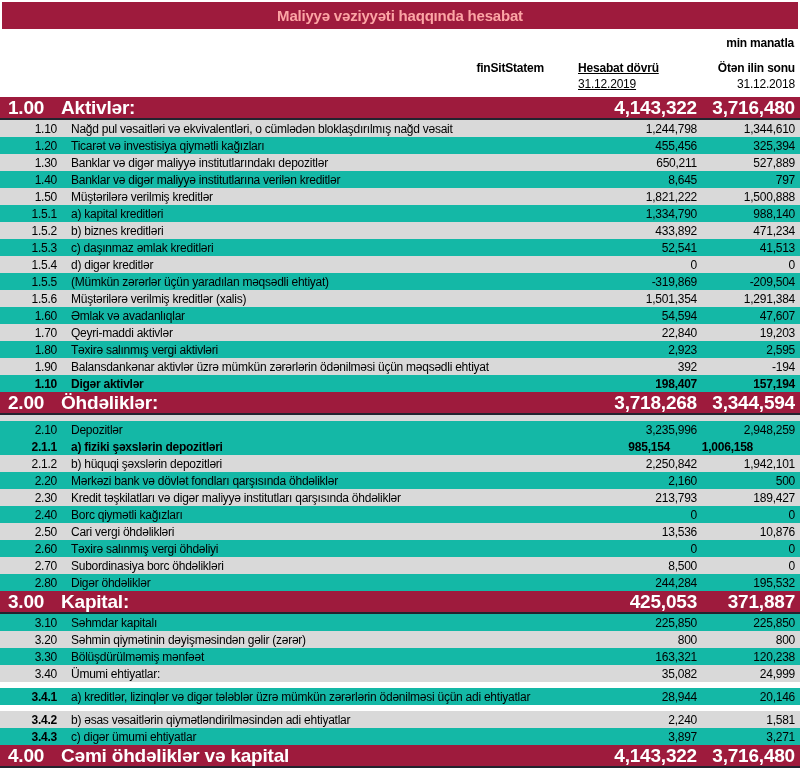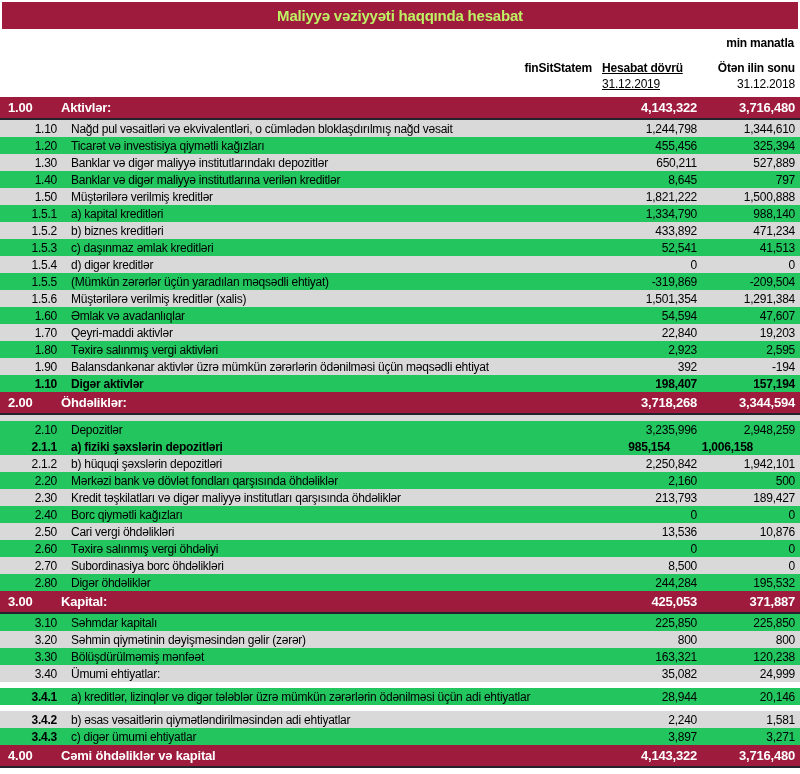--- a/index.html
+++ b/index.html
@@ -15,70 +15,70 @@
     color:#000;
     overflow:hidden;
   }
   .page{width:800px;padding-top:2px;}
 
   
   .title-bar{
     margin:0 2px;
     height:27px;
     background:var(--accent);
-    color:#bef264;
+    color:#fca5a5;
     font-size:15px;font-weight:bold;
     display:flex;align-items:center;justify-content:center;
     letter-spacing:-0.2px;
   }
 
   
   .unit-note{
     margin-top:7px;
     height:15px;
     text-align:right;
     padding-right:6px;
     font-size:12px;font-weight:bold;
     letter-spacing:-0.2px;
   }
 
   
   .col-headers{margin-top:9px;margin-bottom:5px;}
-  .col-headers .hrow{display:flex;height:16px;align-items:center;font-size:12px;letter-spacing:-0.2px;}
+  .col-headers .hrow{display:flex;height:16px;align-items:center;font-size:12px;letter-spacing:-0.2px;gap:24px;}
   .col-headers .lbl-area{flex:1;text-align:right;padding-right:10px;font-weight:bold;}
   .col-headers .c1{width:95px;text-align:left;font-weight:bold;text-decoration:underline;}
   .col-headers .c2{width:103px;text-align:right;padding-right:5px;font-weight:bold;}
   .col-headers .dates .c1,.col-headers .dates .c2{font-weight:normal;}
 
   
   .report-table{width:800px;}
   .row{
     display:flex;align-items:center;
     height:17px;
     font-size:12px;
     letter-spacing:-0.25px;
     white-space:nowrap;
   }
   .row .code{width:57px;text-align:right;flex:none;}
   .row .label{flex:1;margin-left:14px;overflow:visible;}
   .row .v1{width:95px;text-align:right;flex:none;}
   .row .v2{width:103px;text-align:right;padding-right:5px;flex:none;}
   .row.gray{background:var(--row-alt);}
-  .row.white{background:#22c55e;}
+  .row.white{background:#14b8a6;}
   .row.bold{font-weight:bold;}
   .row.code-bold .code{font-weight:bold;}
   .row.center-values .v1{padding-right:27px;}
   .row.center-values .v2{padding-right:47px;}
 
   
   .row.section{
     height:23px;
     background:var(--accent);
     color:#fff;
-    font-size:13px;font-weight:bold;
+    font-size:19px;font-weight:bold;
     border-bottom:2px solid var(--divider);
     letter-spacing:-0.2px;
   }
   .row.section .code{width:49px;text-align:left;padding-left:8px;}
   .row.section .label{margin-left:12px;}
 
   .spacer{width:800px;}
   .spacer.gray{height:6px;background:var(--row-alt);}
   .spacer.white{height:6px;background:#fff;}
 </style>

